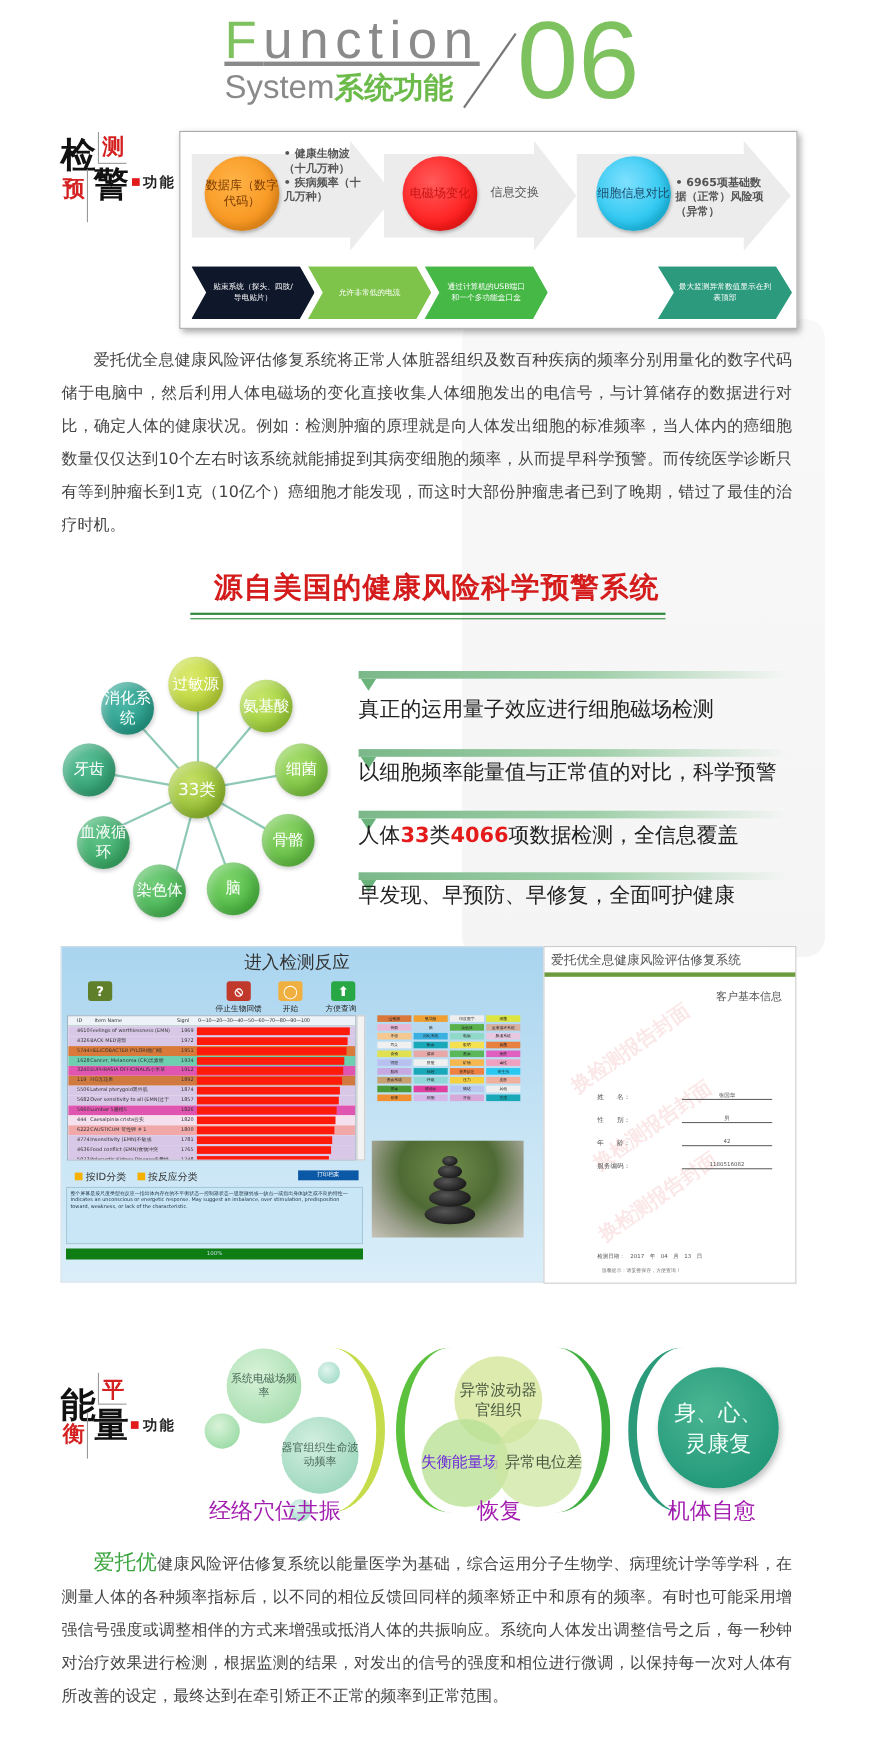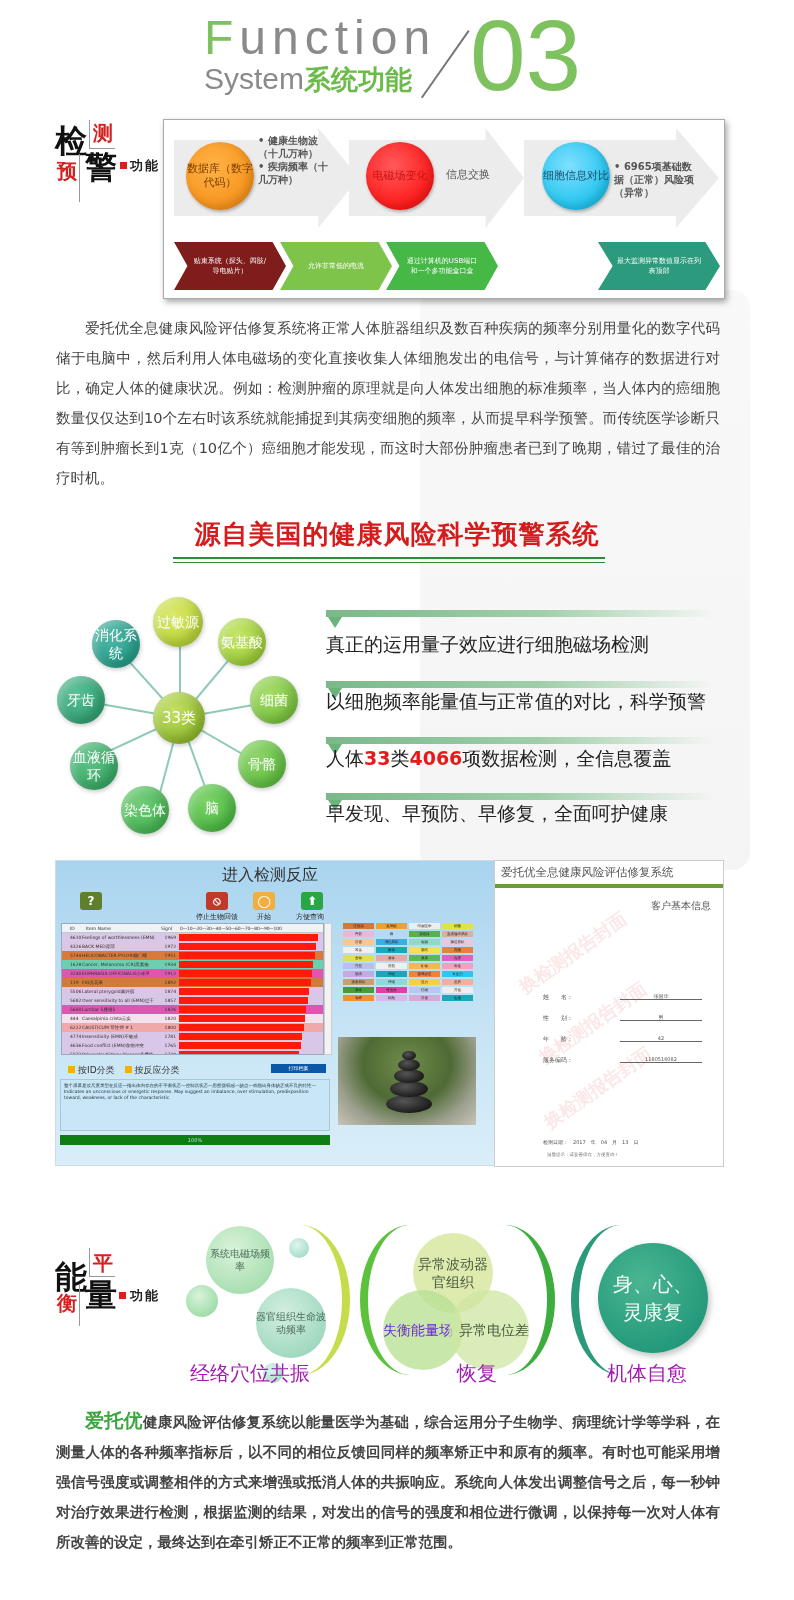--- a/index.html
+++ b/index.html
@@ -3,21 +3,21 @@
 <meta charset="utf-8">
 <style>
   * { box-sizing: border-box; margin: 0; padding: 0; }
   body { width: 794px; height: 1600px; background: #ffffff; font-family: "DejaVu Sans", "Liberation Sans", sans-serif; color: #333; position: relative; overflow: hidden; }
   .abs { position: absolute; }
 
   
   .bg-device { position: absolute; left: 420px; top: 290px; width: 330px; height: 580px; background: linear-gradient(180deg,#f3f3f3,#ececec); border-radius: 18px; opacity: .55; }
 
   
-  .hdr-function { left: 204px; top: 10px; font-family: "Liberation Sans", sans-serif; font-size: 48px; letter-spacing: 6px; color: #8a8a8a; font-weight: 300; }
+  .hdr-function { left: 204px; top: 10px; font-family: "Liberation Sans", sans-serif; font-size: 48px; letter-spacing: 6px; color: #8a8a8a; font-weight: 300; text-decoration: underline; }
   .hdr-function .first { color: #7dc25e; }
   .hdr-system { left: 204px; top: 62px; font-family: "Liberation Sans", sans-serif; font-size: 30px; color: #8a8a8a; }
   .hdr-system .cn { color: #6cbb4a; font-weight: bold; font-size: 27px; }
   .hdr-slash { left: 420px; top: 30px; width: 2px; height: 82px; background: #777; transform: rotate(35deg); transform-origin: top left; left: 468px; }
   .hdr-num { left: 470px; top: 0px; font-family: "Liberation Sans", sans-serif; font-size: 100px; color: #7dc25e; font-weight: 300; line-height: 110px; }
 
   
   .sidelabel { width: 120px; height: 80px; }
   .sidelabel .big { position: absolute; font-family: "DejaVu Serif", serif; font-size: 32px; color: #111; font-weight: bold; }
   .sidelabel .small { position: absolute; font-family: "DejaVu Serif", serif; font-size: 20px; color: #d42020; font-weight: bold; }
@@ -89,21 +89,21 @@
   .green-lead { color: #3ba53f; font-size: 19px; }
 </style>
 </head>
 <body>
 
 <div class="bg-device"></div>
 
 <div class="abs hdr-function"><span class="first">F</span><span>unction</span></div>
 <div class="abs hdr-system"><span>System</span><span class="cn">系统功能</span></div>
 <div class="abs hdr-slash"></div>
-<div class="abs hdr-num">03</div>
+<div class="abs hdr-num">06</div>
 
 <div class="abs sidelabel" style="left:55px; top:120px;">
   <span class="big" style="left:0; top:0;">检</span>
   <span class="vline" style="left:34px; top:0; height:28px;"></span>
   <span class="hline" style="left:34px; top:28px; width:26px;"></span>
   <span class="small" style="left:38px; top:0;">测</span>
   <span class="small" style="left:2px; top:38px;">预</span>
   <span class="vline" style="left:24px; top:34px; height:48px;"></span>
   <span class="big" style="left:30px; top:26px;">警</span>
   <span class="sq" style="left:65px; top:42px;"></span>
@@ -120,21 +120,21 @@
     <div>• <span>健康生物波（十几万种）</span></div>
     <div>• <span>疾病频率（十几万种）</span></div>
   </div>
 
   <div class="circ" style="left:202px; top:22px; background: radial-gradient(circle at 40% 35%, #ff5a5a, #ff1a1a 70%); color:#c81414;">电磁场变化</div>
   <div class="bul" style="left:282px; top:48px; font-weight:normal; font-size:11px;">信息交换</div>
 
   <div class="circ" style="left:378px; top:22px; background: radial-gradient(circle at 40% 35%, #7fe0ff, #22c4ee 70%); color:#1a4a6a;">细胞信息对比</div>
   <div class="bul" style="left:450px; top:40px; width:80px;">• <span>6965项基础数据（正常）风险项（异常）</span></div>
 
-  <div class="chev" style="left:10px; width:112px; background:#7f1d1d;">贴束系统（探头、四肢/导电贴片）</div>
+  <div class="chev" style="left:10px; width:112px; background:#0f172a;">贴束系统（探头、四肢/导电贴片）</div>
   <div class="chev" style="left:116px; width:112px; background:#7ec44a;">允许非常低的电流</div>
   <div class="chev" style="left:222px; width:112px; background:#46b846;">通过计算机的USB端口和一个多功能盒口盒</div>
   <div class="chev" style="left:434px; width:122px; background:#2c9a7c;">最大监测异常数值显示在列表顶部</div>
 </div>
 
 <p class="abs para" style="left:56px; top:313px; width:664px; text-indent:2em;">爱托优全息健康风险评估修复系统将正常人体脏器组织及数百种疾病的频率分别用量化的数字代码储于电脑中，然后利用人体电磁场的变化直接收集人体细胞发出的电信号，与计算储存的数据进行对比，确定人体的健康状况。例如：检测肿瘤的原理就是向人体发出细胞的标准频率，当人体内的癌细胞数量仅仅达到10个左右时该系统就能捕捉到其病变细胞的频率，从而提早科学预警。而传统医学诊断只有等到肿瘤长到1克（10亿个）癌细胞才能发现，而这时大部份肿瘤患者已到了晚期，错过了最佳的治疗时机。</p>
 
 <div class="abs red-title">源自美国的健康风险科学预警系统</div>
 <div class="abs green-rule" style="top:557px;"></div>
 <div class="abs green-rule" style="top:562px; height:1px;"></div>
@@ -388,16 +388,16 @@
 <div class="arc" style="left:455px; top:1225px; width:100px; height:150px; border-width:0 8px 0 0; border-right-color:#3dae3d;"></div>
 <div class="arc" style="left:571px; top:1225px; width:100px; height:150px; border-width:0 0 0 8px; border-left-color:#2a9a7a;"></div>
 
 <div class="bub" style="left:413px; top:1233px; width:80px; height:80px; background:rgba(215,232,160,.85); font-size:14px; line-height:18px; color:#4a5a40;">异常波动器官组织</div>
 <div class="bub" style="left:383px; top:1290px; width:80px; height:80px; background:rgba(185,225,150,.8); font-size:14px; line-height:18px; color:#6d28d9; padding-right:10px;">失衡能量场</div>
 <div class="bub" style="left:449px; top:1290px; width:80px; height:80px; background:rgba(205,230,160,.75); font-size:14px; line-height:18px; color:#4a5a40; padding-left:10px;">异常电位差</div>
 
 <div class="bub" style="left:598px; top:1243px; width:110px; height:110px; background:radial-gradient(circle at 40% 35%, #4bb591, #22997a 75%); color:#f2fff8; font-size:20px; line-height:28px; font-family:'DejaVu Serif', serif; padding:0 14px; box-shadow: 2px 3px 6px rgba(0,0,0,.25);">身、心、灵康复</div>
 
 <div class="caption" style="left:190px;">经络穴位共振</div>
-<div class="caption" style="left:457px;">恢复</div>
+<div class="caption" style="left:434px;">恢复</div>
 <div class="caption" style="left:607px;">机体自愈</div>
 
-<p class="abs para" style="left:56px; top:1405px; width:664px; text-indent:2em;font-weight:bold;"><span class="green-lead">爱托优</span><span>健康风险评估修复系统以能量医学为基础，综合运用分子生物学、病理统计学等学科，在测量人体的各种频率指标后，以不同的相位反馈回同样的频率矫正中和原有的频率。有时也可能采用增强信号强度或调整相伴的方式来增强或抵消人体的共振响应。系统向人体发出调整信号之后，每一秒钟对治疗效果进行检测，根据监测的结果，对发出的信号的强度和相位进行微调，以保持每一次对人体有所改善的设定，最终达到在牵引矫正不正常的频率到正常范围。</span></p>
+<p class="abs para" style="left:56px; top:1405px; width:664px; text-indent:2em;"><span class="green-lead">爱托优</span><span>健康风险评估修复系统以能量医学为基础，综合运用分子生物学、病理统计学等学科，在测量人体的各种频率指标后，以不同的相位反馈回同样的频率矫正中和原有的频率。有时也可能采用增强信号强度或调整相伴的方式来增强或抵消人体的共振响应。系统向人体发出调整信号之后，每一秒钟对治疗效果进行检测，根据监测的结果，对发出的信号的强度和相位进行微调，以保持每一次对人体有所改善的设定，最终达到在牵引矫正不正常的频率到正常范围。</span></p>
 
 </body></html>

